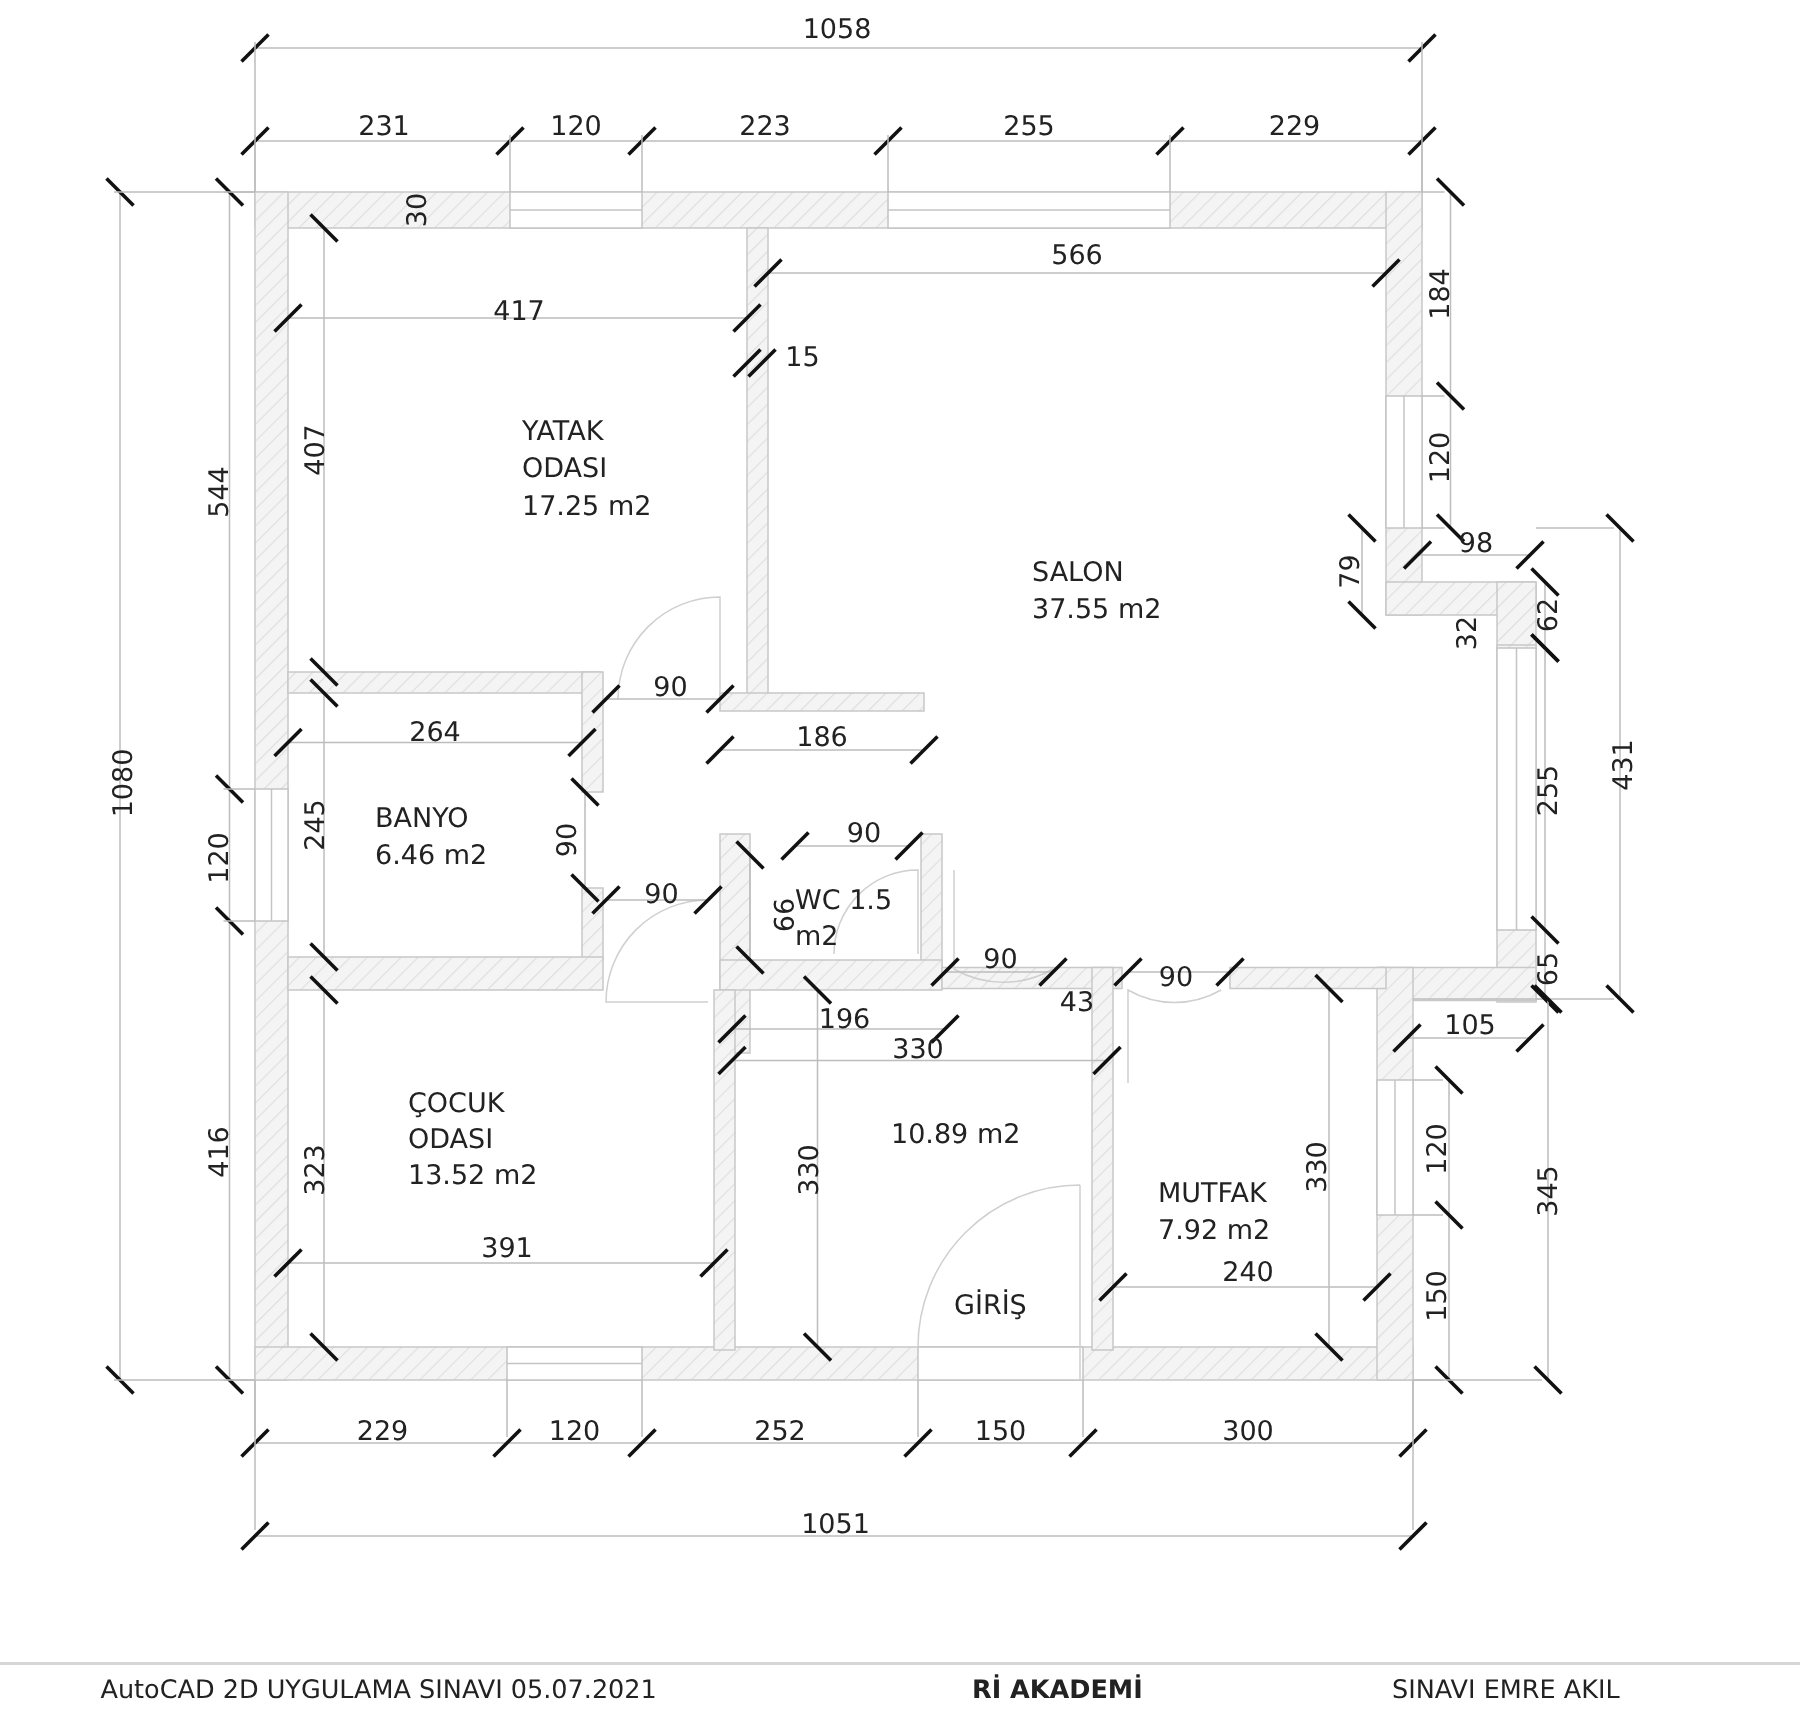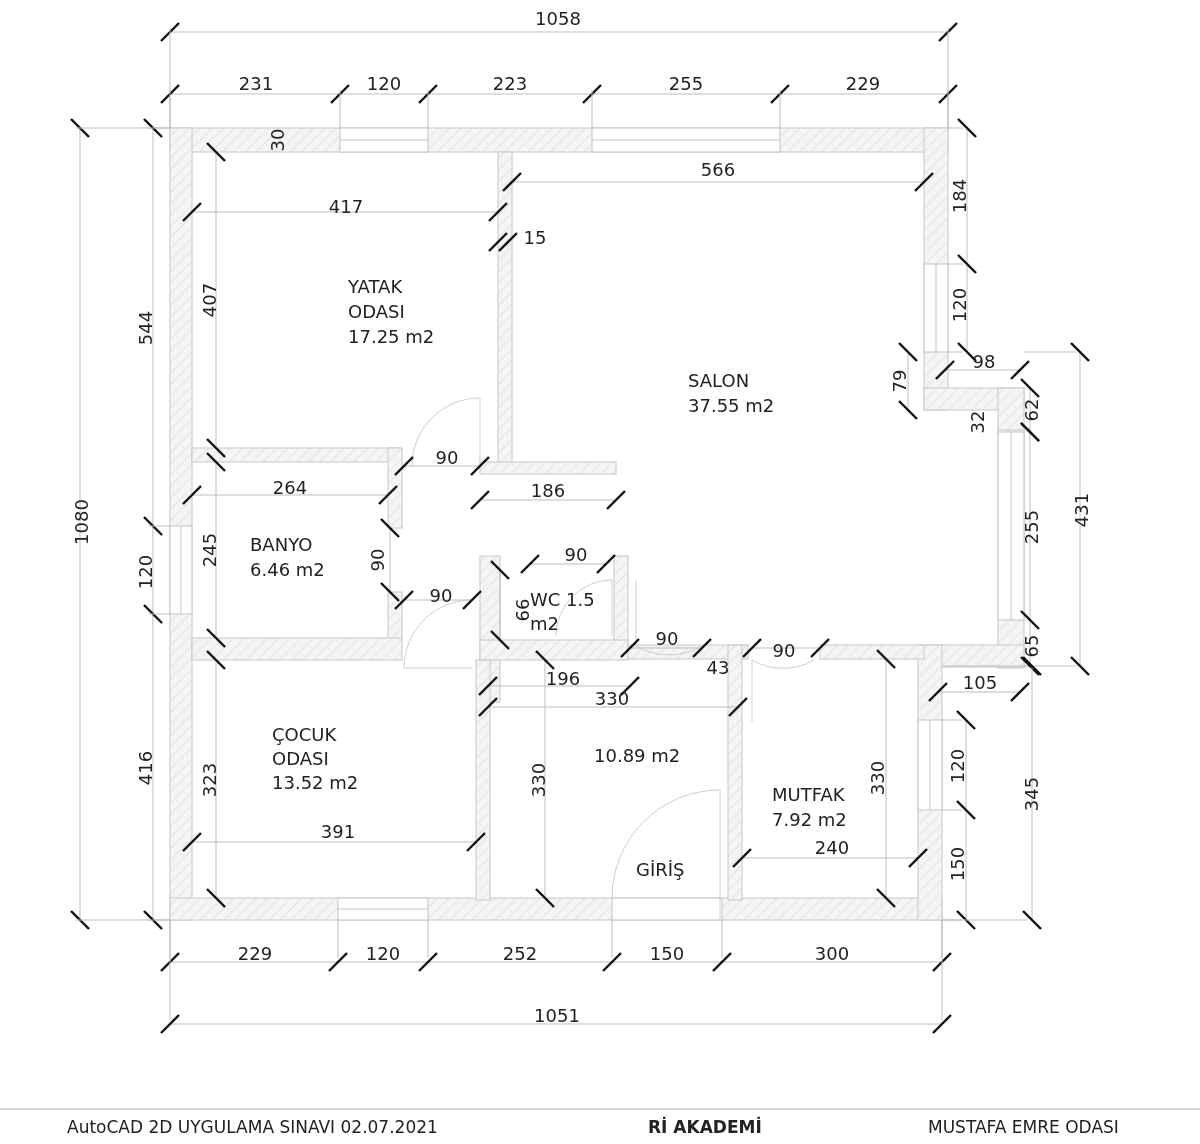--- a/index.html
+++ b/index.html
@@ -339,16 +339,16 @@
       <tspan x="636" dy="0">GİRİŞ</tspan>
     </text>
     <text class="room-text" x="772" y="801">
       <tspan x="772" dy="0">MUTFAK</tspan>
       <tspan x="772" dy="25">7.92 m2</tspan>
     </text>
   </g>
 </svg>
 
 <div class="footer">
-  <span class="f-left">AutoCAD 2D UYGULAMA SINAVI 02.07.2021</span>
+  <span class="f-left">AutoCAD 2D UYGULAMA SINAVI 05.07.2021</span>
   <span class="f-mid">Rİ AKADEMİ</span>
-  <span class="f-right">MUSTAFA EMRE ODASI</span>
+  <span class="f-right">SINAVI EMRE AKIL</span>
 </div>
 
 </body></html>

